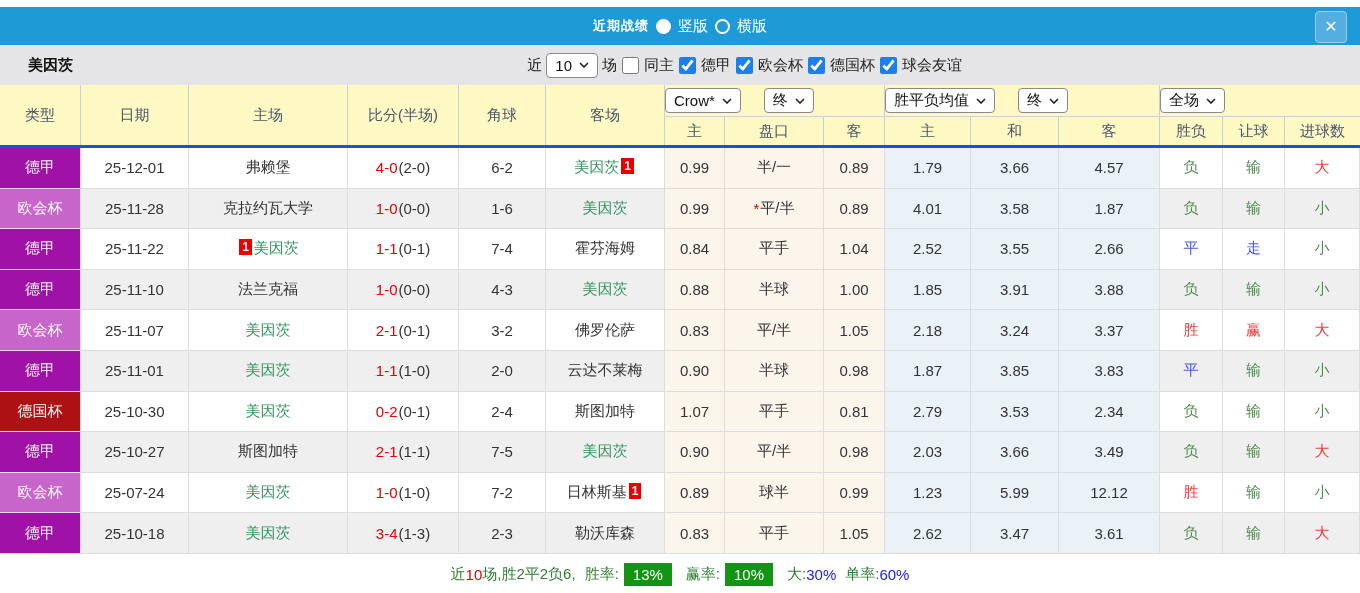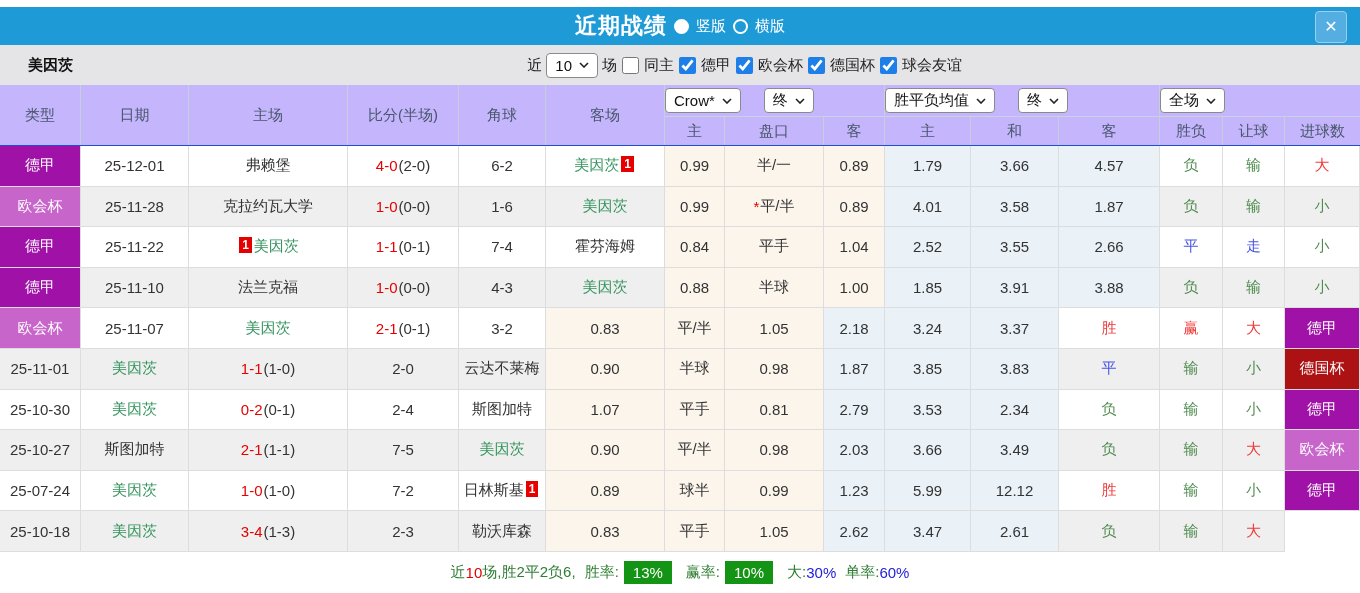--- a/index.html
+++ b/index.html
@@ -5,39 +5,39 @@
   html,body{margin:0;padding:0}
   body{
     width:1360px;height:593px;overflow:hidden;background:#fff;
     font-family:"Liberation Sans","DejaVu Sans",sans-serif;
     -webkit-font-smoothing:antialiased;
   }
   
   .tbar{margin-top:7px;height:38px;background:#1E9BD7;position:relative;
     display:flex;align-items:center;justify-content:center;color:#fff}
   .tgroup{display:flex;align-items:center;gap:7px}
-  .ttl{font-weight:bold;font-size:22px;letter-spacing:1px}
+  .ttl{font-weight:bold;font-size:13px;letter-spacing:1px}
   .radio{width:11px;height:11px;border:2px solid #fff;border-radius:50%;display:inline-block;cursor:pointer}
   .radio.sel{background:#fff}
   .rlabel{font-size:15px;cursor:pointer}
   .closebtn{position:absolute;right:13px;top:4px;width:30px;height:30px;
     background:#54AEE1;border:1px solid #9ACFEE;border-radius:4px;
     display:flex;align-items:center;justify-content:center;cursor:pointer}
   .closebtn span{font-size:16px;font-weight:bold;line-height:1}
   
   .fbar{height:40px;background:#E5E5E7;display:flex;align-items:center;font-size:15px;color:#222}
   .team{font-weight:bold;margin-left:28px;color:#111}
   .fctrls{display:flex;align-items:center;margin-left:auto;margin-right:398px;gap:4px;white-space:nowrap}
   .sel-box{background:#fff;border:1px solid #8a8a8a;border-radius:4px;height:25px;
     display:inline-flex;align-items:center;gap:7px;padding:0 8px;font-size:15px;color:#111;cursor:pointer;box-sizing:border-box}
   .chev{flex:0 0 auto}
   .cb{width:17px;height:17px;accent-color:#1F7FE8;margin:0 1px;cursor:pointer}
   
   .grid-cols{display:grid;grid-template-columns:81px 108px 159px 111px 87px 119px 60px 99px 61px 86px 88px 101px 63px 62px 75px}
-  .thead{grid-template-rows:32px 28px;background:#c4b5fd;border-bottom:1px solid #1d4ed8;color:#49566B}
+  .thead{grid-template-rows:32px 28px;background:#fef9c3;border-bottom:3px solid #1d4ed8;color:#49566B}
   .hc{display:flex;align-items:center;justify-content:center;font-size:15px;border-right:1px solid #C6CEDA}
   .tall{grid-row:1/3}
   .col1{grid-column:1}.col2{grid-column:2}.col3{grid-column:3}.col4{grid-column:4}.col5{grid-column:5}.col6{grid-column:6}
   .hg{grid-row:1;display:flex;align-items:center;justify-content:flex-start;gap:23px;
     border-right:1px solid #C6CEDA;border-bottom:1px solid #CAD2DD}
   .g1{grid-column:7/10}.g2{grid-column:10/13}.g3{grid-column:13/16;border-right:none}
   .hs{grid-row:2;display:flex;align-items:center;justify-content:center;font-size:15px;border-right:1px solid #C6CEDA}
   .c7{grid-column:7}.c8{grid-column:8}.c9{grid-column:9}.c10{grid-column:10}.c11{grid-column:11}
   .c12{grid-column:12}.c13{grid-column:13}.c14{grid-column:14}.c15{grid-column:15;border-right:none}
   
@@ -265,20 +265,23 @@
       <div class="c t-ohb">欧会杯</div>
       <div class="c">25-11-07</div>
       <div class="c">
         <span class="focus">美因茨</span>
       </div>
       <div class="c">
         <span class="ft">2-1</span>
         <span class="ht">(0-1)</span>
       </div>
       <div class="c">3-2</div>
+      <div class="c">
+        <span>佛罗伦萨</span>
+      </div>
       <div class="c crow">0.83</div>
       <div class="c crow">
         <span>平/半</span>
       </div>
       <div class="c crow">1.05</div>
       <div class="c avg">2.18</div>
       <div class="c avg">3.24</div>
       <div class="c avg">3.37</div>
       <div class="c r-red">胜</div>
       <div class="c r-red">赢</div>
@@ -393,21 +396,21 @@
       <div class="c alt">
         <span>勒沃库森</span>
       </div>
       <div class="c crow">0.83</div>
       <div class="c crow">
         <span>平手</span>
       </div>
       <div class="c crow">1.05</div>
       <div class="c avg">2.62</div>
       <div class="c avg">3.47</div>
-      <div class="c avg">2.61</div>
+      <div class="c avg">3.61</div>
       <div class="c r-green alt">负</div>
       <div class="c r-green alt">输</div>
       <div class="c r-red alt">大</div>
     </div>
 
   <div class="foot">
     <span>近</span>
     <span class="fred">10</span>
     <span>场,胜2平2负6,</span>
     <span class="sp">胜率:</span>

